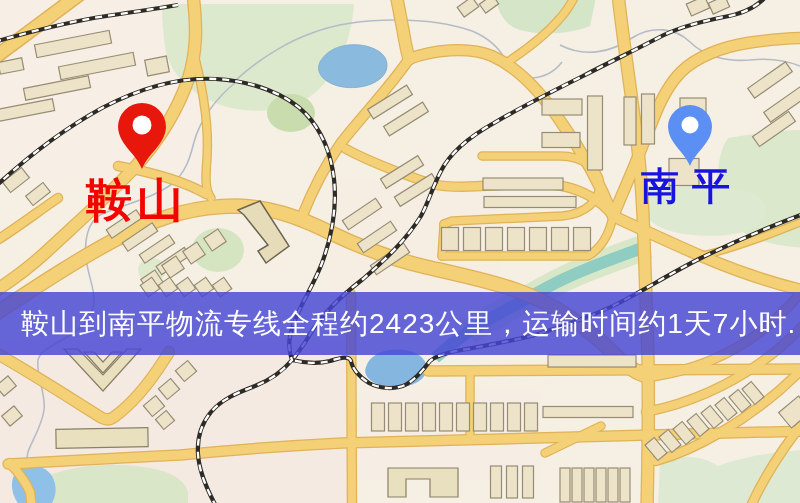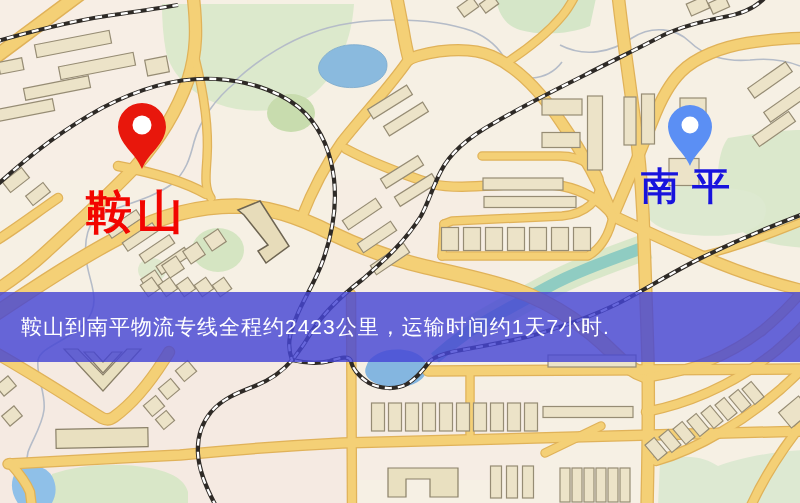--- a/index.html
+++ b/index.html
@@ -6,27 +6,27 @@
   .map-container{
     position:relative;width:800px;height:503px;overflow:hidden;
     font-family:"Liberation Sans","DejaVu Sans",sans-serif;
     background:#f6f0e4;
   }
   .map-container svg{position:absolute;left:0;top:0;}
   .place-label{
     position:absolute;font-weight:bold;line-height:1;white-space:nowrap;
     text-shadow:0 0 2px rgba(255,255,255,.35);
   }
-  #origin-label{left:86px;top:177px;font-size:46px;letter-spacing:5px;color:#f20500;margin-top:12px;}
+  #origin-label{left:86px;top:177px;font-size:46px;letter-spacing:5px;color:#f20500;}
   #dest-label{left:641px;top:167px;font-size:38px;letter-spacing:13px;color:#1813dd;}
   .banner{
-    position:absolute;left:0;top:292px;width:800px;height:70px;
+    position:absolute;left:0;top:292px;width:800px;height:63px;
     background:rgba(70,70,212,0.82);
     display:flex;align-items:center;box-sizing:border-box;padding-left:21px;
-    color:#ffffff;font-size:21px;letter-spacing:1px;
+    color:#ffffff;font-size:28px;letter-spacing:1px;
   }
   .road-casing use{stroke:#e0b259;fill:none;stroke-linecap:round;stroke-linejoin:round;}
   .road-fill use{stroke:#f4d076;fill:none;stroke-linecap:round;stroke-linejoin:round;}
   .rail-base use{stroke:#2e2a26;fill:none;stroke-width:4.2;}
   .rail-dash use{stroke:#ffffff;fill:none;stroke-width:2.3;stroke-dasharray:7 6;}
   .bldg{fill:#ece3c8;stroke:#968c74;stroke-width:1.2;}
   .bldg2{fill:#e9e0c0;stroke:#8a8068;stroke-width:1.2;}
   .stream{fill:none;stroke:#b5bcc8;stroke-width:1.6;}
 </style>
 </head>

